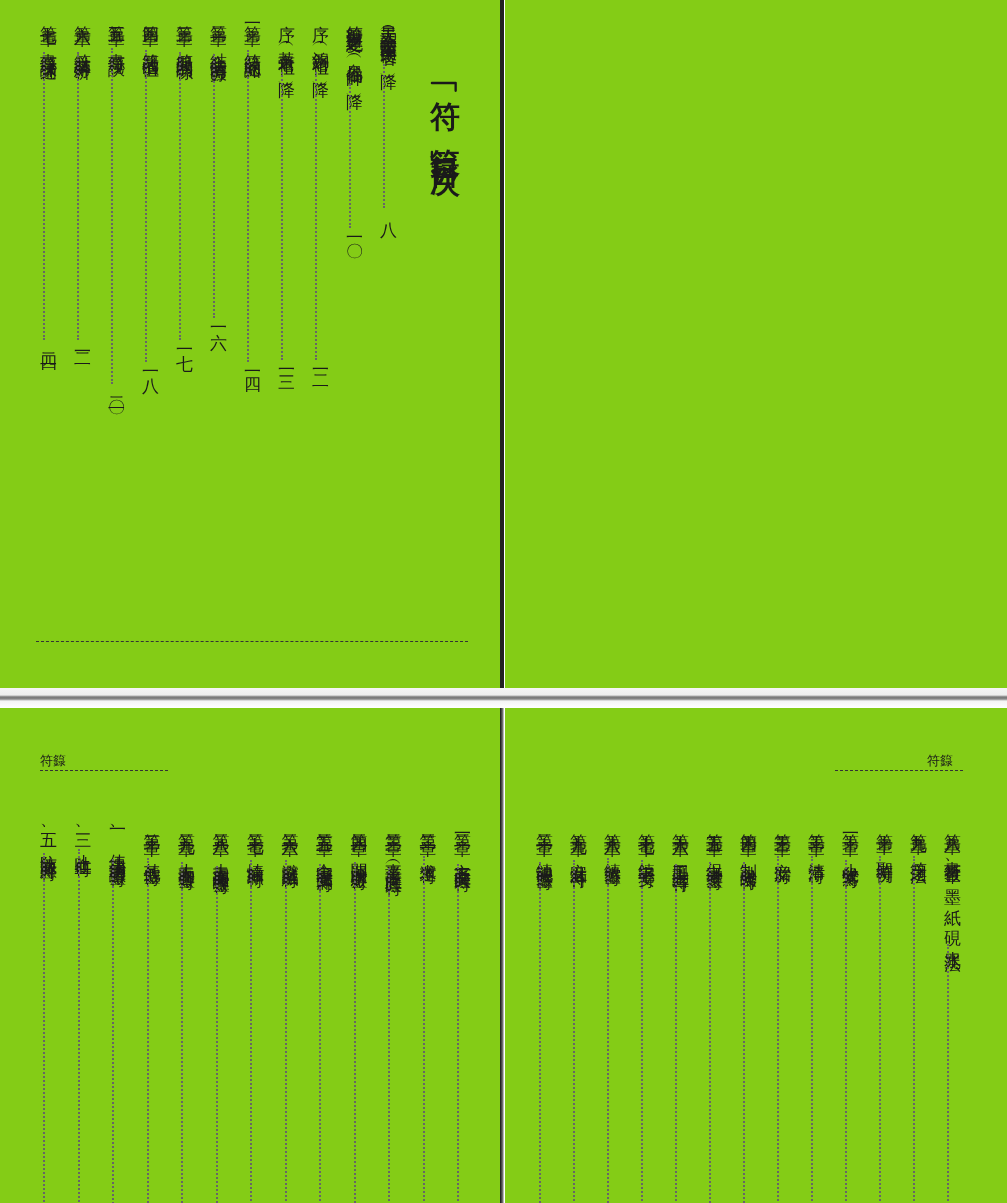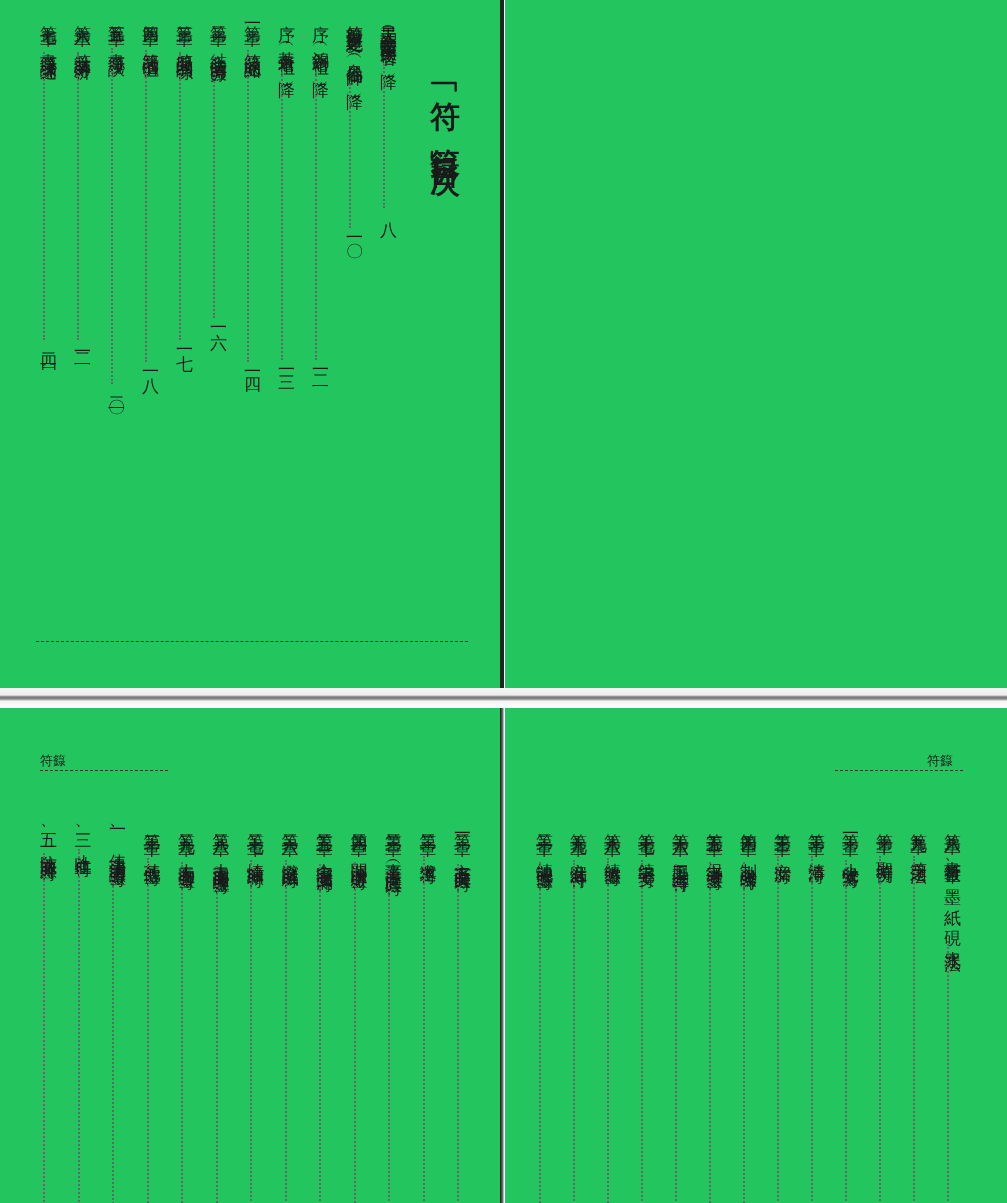--- a/index.html
+++ b/index.html
@@ -1,17 +1,17 @@
 <!DOCTYPE html>
 <html><head>
 <meta charset="utf-8">
 <style>
   html,body{margin:0;padding:0;background:#ffffff;}
   body{width:1007px;height:1203px;position:relative;overflow:hidden;font-family:"DejaVu Serif","Liberation Serif",serif;color:#1a1a1a;}
-  .page{position:absolute;background:#22c55e;overflow:hidden;text-decoration:underline;}
+  .page{position:absolute;background:#84cc16;overflow:hidden;text-decoration:underline;}
   #p1{left:0;top:0;width:500px;height:688px;}
   #p2{left:505px;top:0;width:502px;height:688px;}
   #p3{left:0;top:708px;width:500px;height:495px;}
   #p4{left:505px;top:708px;width:502px;height:495px;}
   .spine{position:absolute;background:#222;}
   #spine-top{left:500px;top:0;width:4px;height:690px;}
   #spine-bot{left:500px;top:708px;width:4px;height:495px;background:linear-gradient(90deg,#111,#666 60%,#ddd);}
   .hgap{position:absolute;left:0;top:688px;width:1007px;height:20px;background:linear-gradient(180deg,#f5f5f5 0%,#eee 35%,#777 45%,#888 55%,#f4f4f4 65%,#fff 100%);}
   .col{position:absolute;writing-mode:vertical-rl;text-orientation:upright;font-size:17px;line-height:22px;letter-spacing:2px;white-space:nowrap;}
   .title{position:absolute;writing-mode:vertical-rl;text-orientation:upright;font-family:"DejaVu Sans","Liberation Sans",sans-serif;font-size:30px;font-weight:bold;letter-spacing:6px;left:424px;top:72px;}

